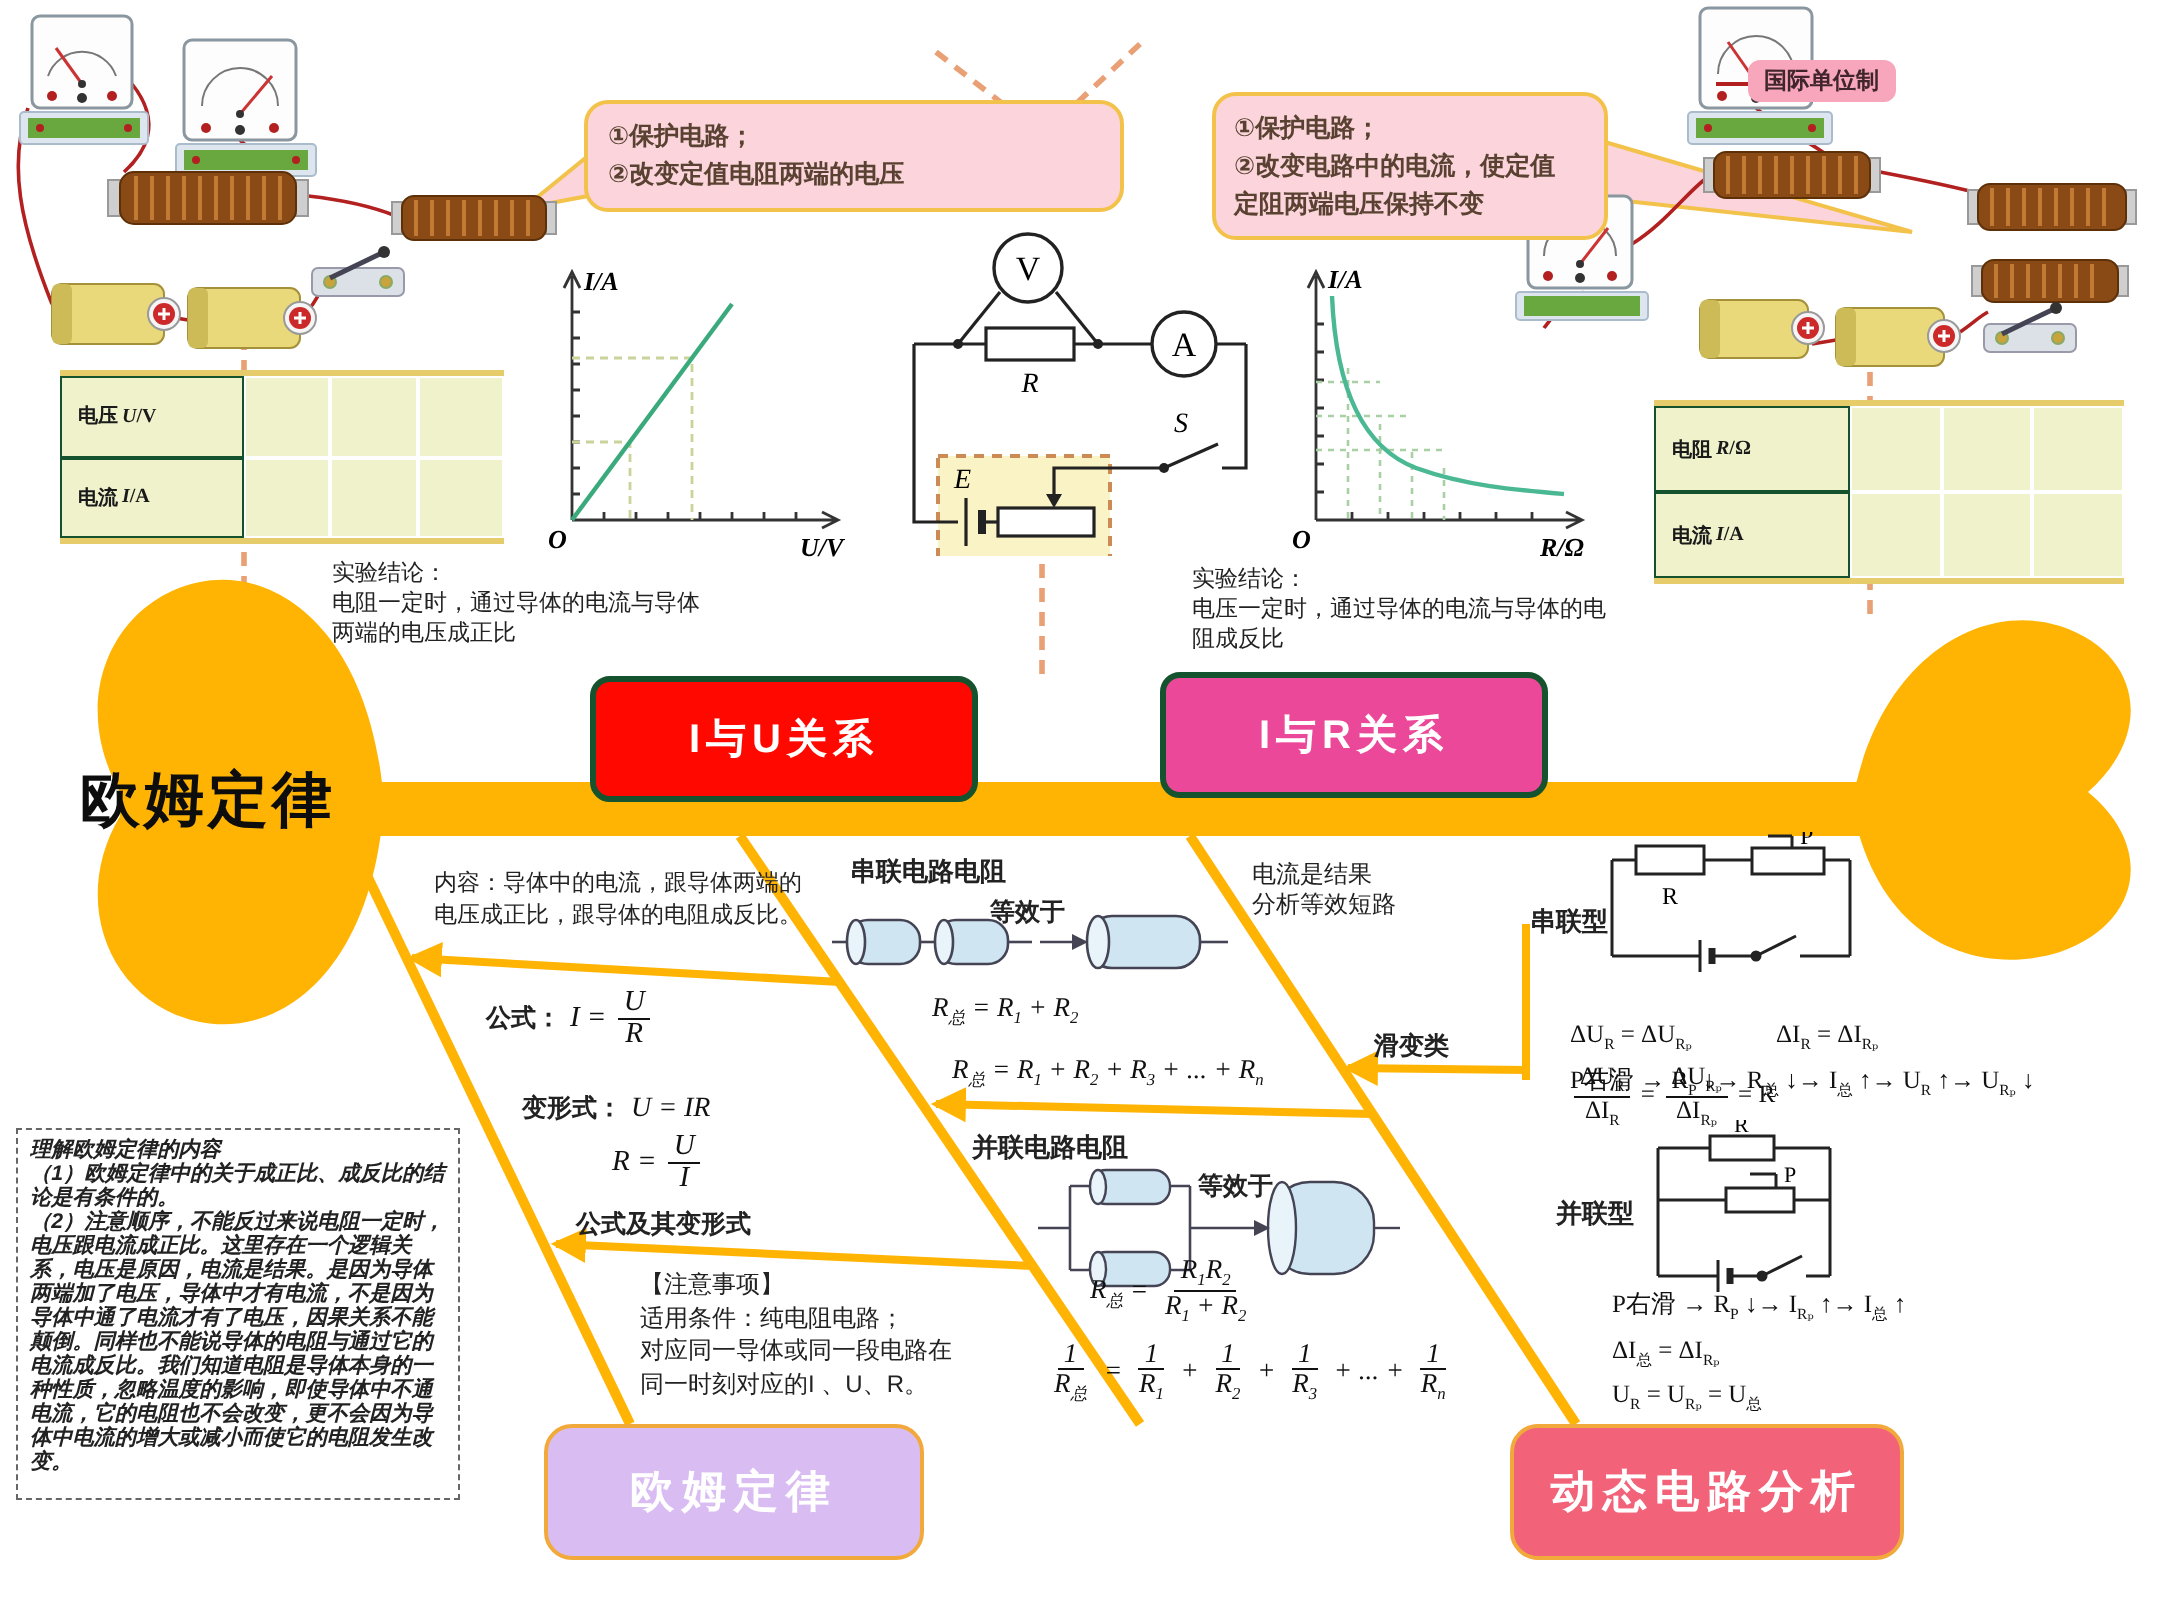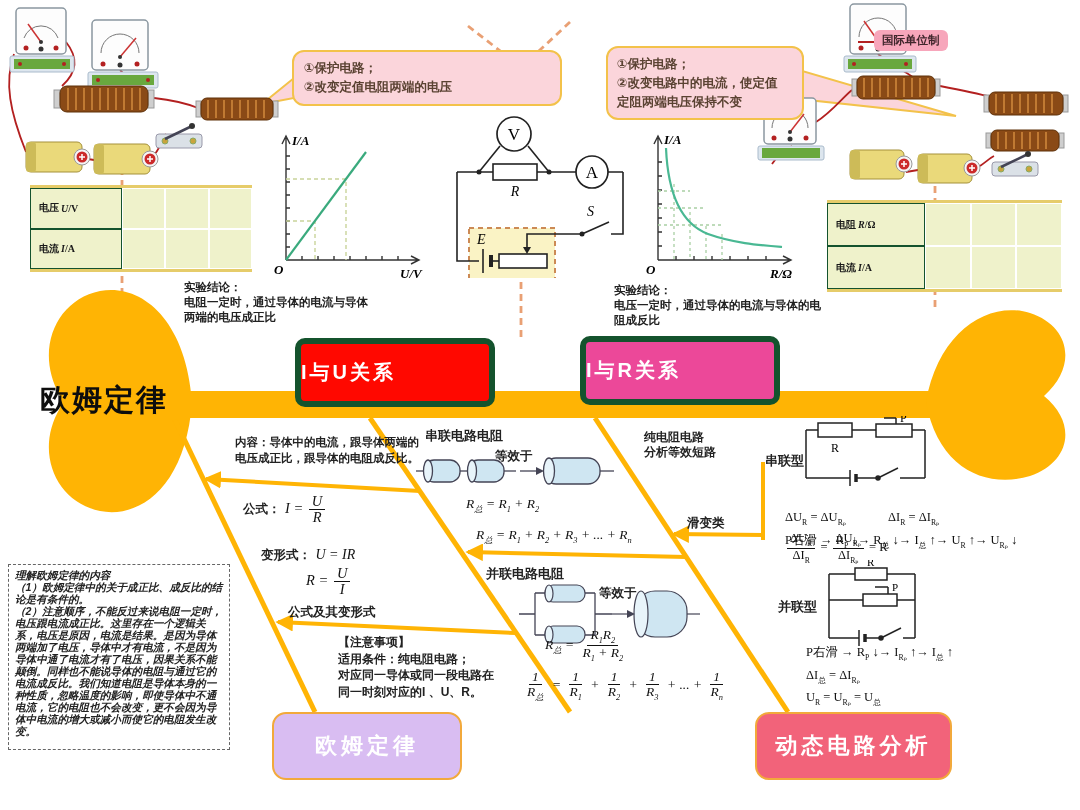--- a/index.html
+++ b/index.html
@@ -13,27 +13,27 @@
   .fr{display:inline-flex;flex-direction:column;align-items:center;vertical-align:middle;margin:0 2px;line-height:1.05;}
   .nu{border-bottom:1.4px solid currentColor;padding:0 3px;}
   .de{padding:0 3px;}
   .callout{background:#FBD5DB;border:2.5px solid #F3C24A;border-radius:12px;
            font-weight:bold;color:#5a4232;line-height:1.5;}
   .tbl{position:absolute;background:#EFF2CB;border-top:3px solid #E6CC6A;border-bottom:3px solid #E6CC6A;display:grid;}
   .tbl .cell{border:1px solid #fff;}
   .tbl .lbl{display:flex;align-items:center;padding-left:8px;font-weight:bold;font-size:10px;border:1px solid #14532d;}
   .tbl-sym{font-family:"Liberation Serif","DejaVu Serif",serif;font-style:italic;margin-left:2px;}
   .tbl-unit{font-family:"Liberation Serif","DejaVu Serif",serif;}
-  .relbox{position:absolute;display:flex;align-items:center;justify-content:flex-start;
-          border:6px solid #14532d;border-radius:10px;color:#fff;font-weight:bold;
+  .relbox{position:absolute;display:flex;align-items:center;justify-content:center;
+          border:3px solid #14532d;border-radius:10px;color:#fff;font-weight:bold;
           font-size:20px;letter-spacing:3px;}
   .bbox{position:absolute;display:flex;align-items:center;justify-content:center;
         border:2.5px solid #F2A93B;border-radius:14px;color:#fff;font-weight:bold;
         font-size:22px;letter-spacing:4px;}
-  .smalltext{font-weight:bold;color:#222;margin-left:18px;}
+  .smalltext{font-weight:normal;color:#222;}
 </style>
 </head>
 <body>
 
 <div class="stage">
 
   <svg class="abs" style="left:0;top:0" width="1080" height="810" viewBox="0 0 1080 810">
     <defs>
       <marker id="ah" viewBox="0 0 10 10" refX="8.5" refY="5" markerWidth="4.4" markerHeight="4.4" orient="auto">
         <path d="M0,0 L10,5 L0,10 z" fill="#FFB404"></path>
@@ -446,21 +446,21 @@
         <span class="de">R<sub>2</sub></span>
       </span> + <span class="fr">
         <span class="nu">1</span>
         <span class="de">R<sub>3</sub></span>
       </span> + ... + <span class="fr">
         <span class="nu">1</span>
         <span class="de">R<sub>n</sub></span>
       </span></div>
 
   <div class="abs smalltext" style="left:626px;top:430px;font-size:12px;line-height:15px;">
-    <div>纯电阻电路</div>
+    <div>电流是结果</div>
     <div>分析等效短路</div>
   </div>
   <div class="abs cn" style="left:687px;top:515px;font-size:12.5px;">滑变类</div>
   <div class="abs cn" style="left:765px;top:452px;font-size:13px;">串联型</div>
   <div class="abs cn" style="left:778px;top:598px;font-size:13px;">并联型</div>
 
   <svg class="abs" style="left:798px;top:416px" width="135" height="75" viewBox="0 0 135 75">
     <g stroke="#222" stroke-width="1.5" fill="none">
       <path d="M8,14 H20 M54,14 H78 M114,14 H127"></path>
       <rect x="20" y="7" width="34" height="14" fill="#fff"></rect>

